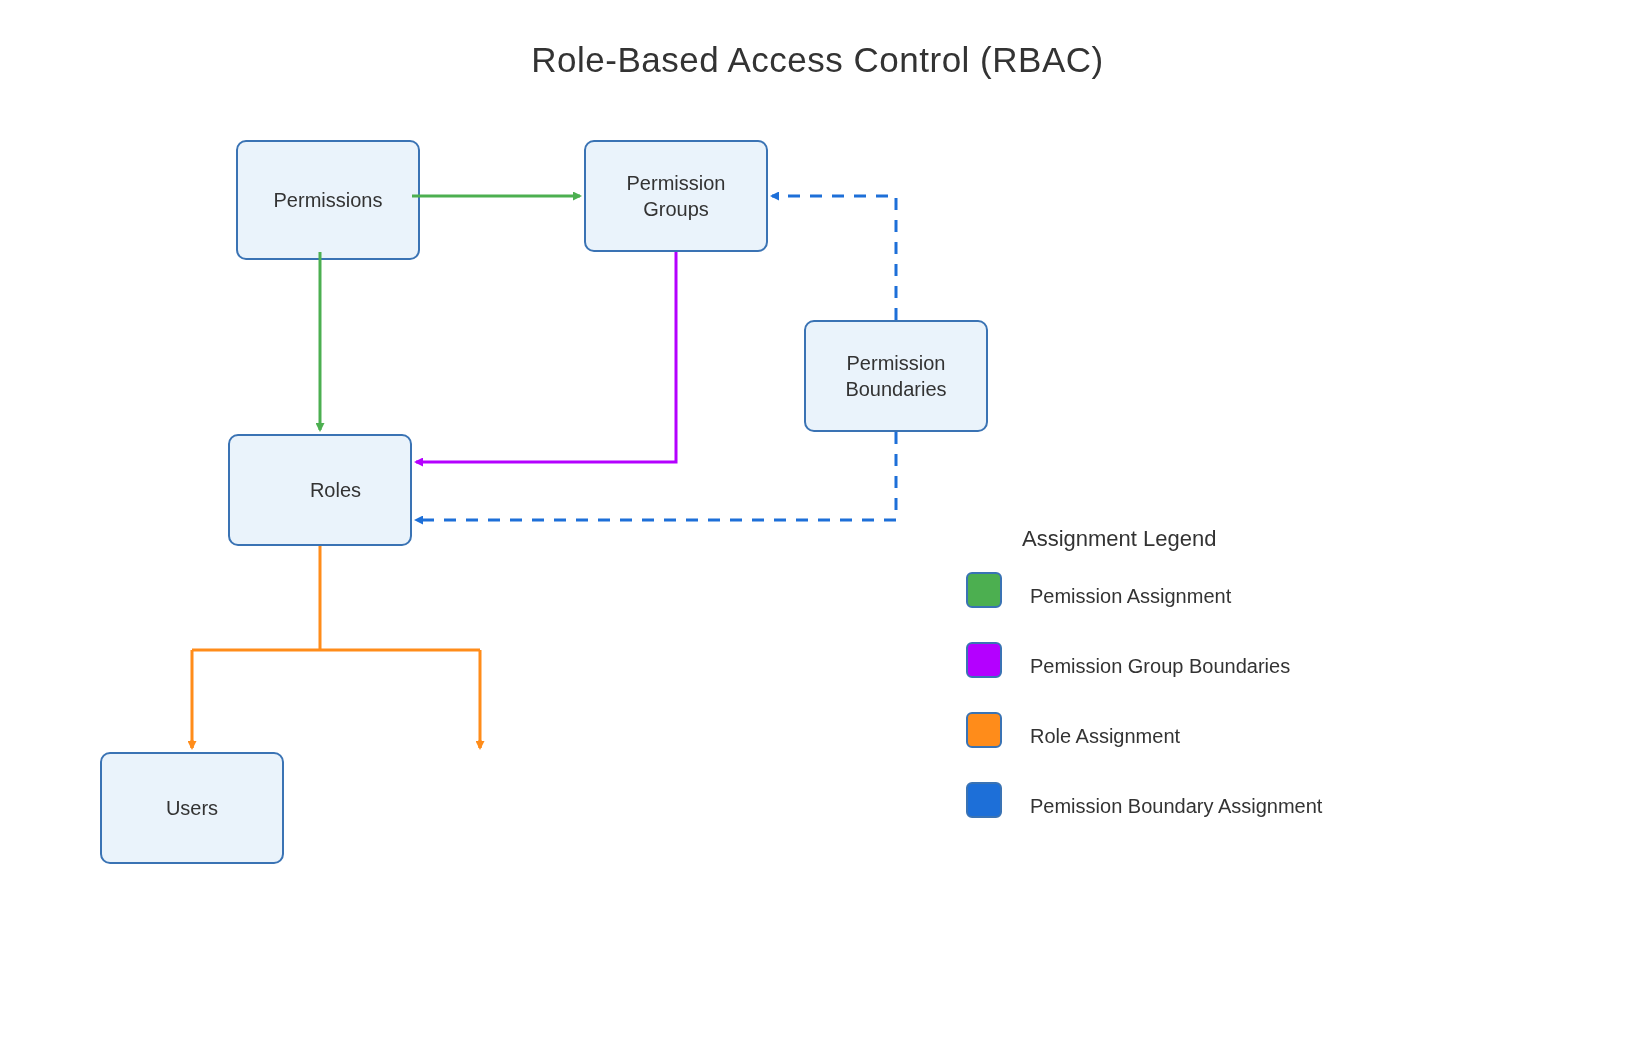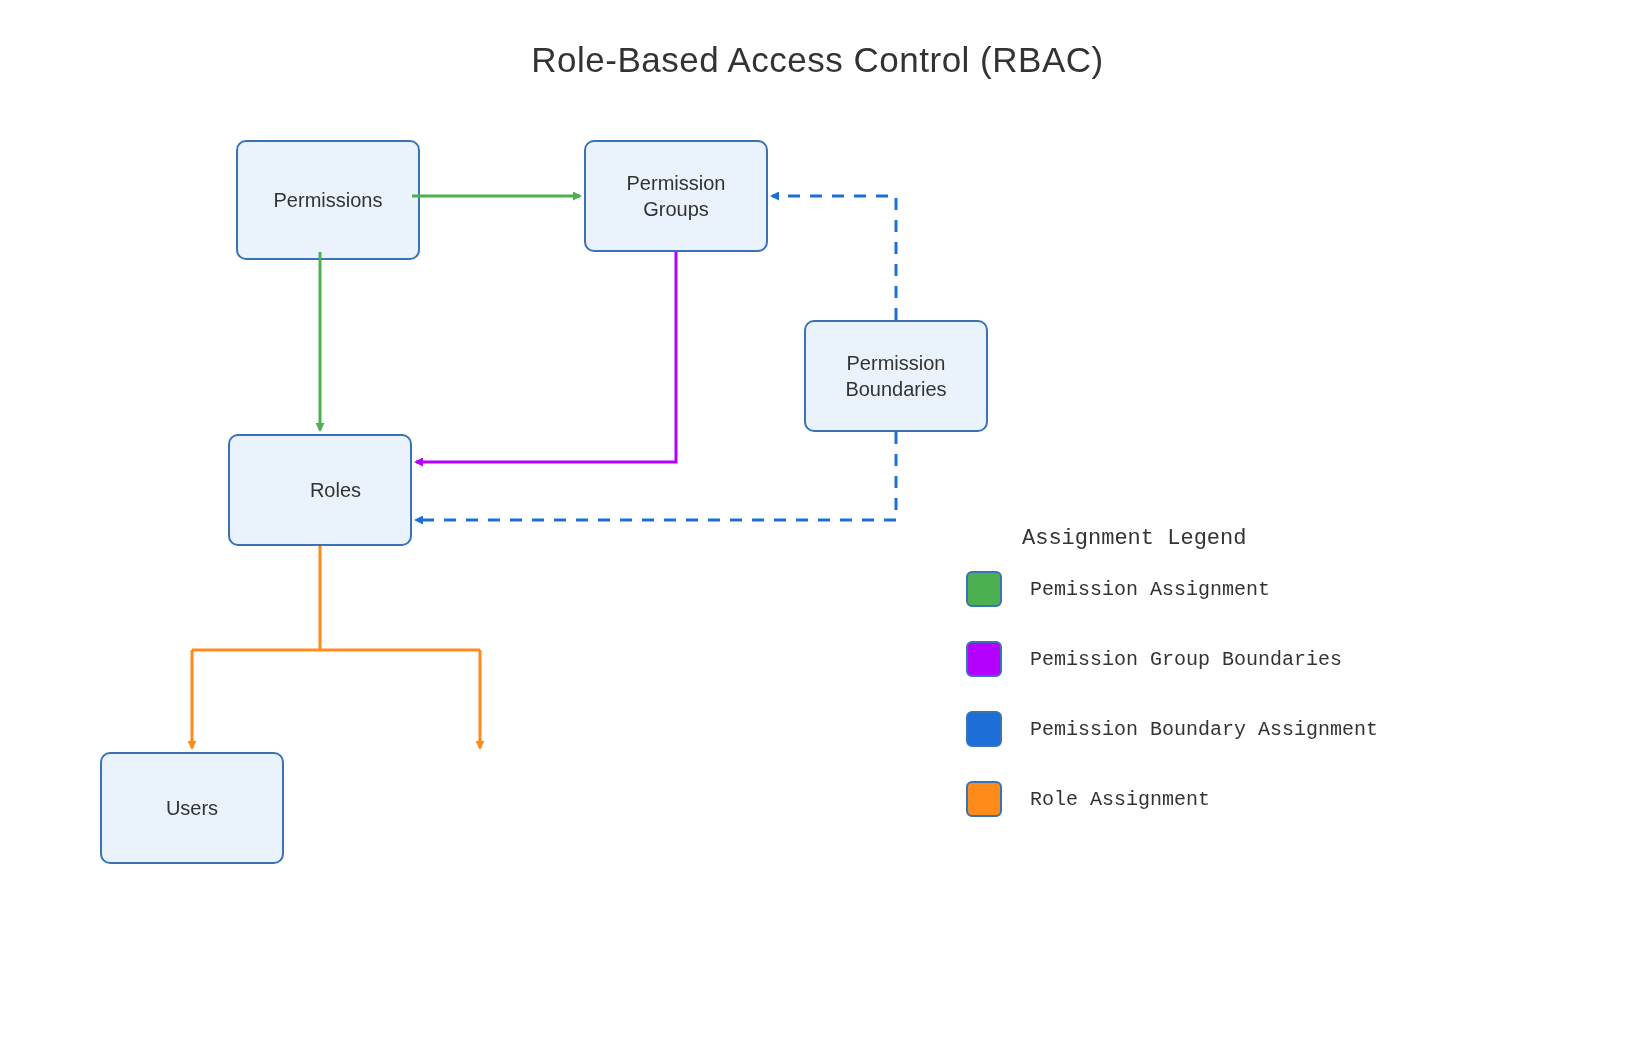--- a/index.html
+++ b/index.html
@@ -34,30 +34,29 @@
     align-items: center;
     justify-content: center;
     text-align: center;
     font-size: 20px;
     line-height: 1.3;
     padding: 4px 8px;
     box-sizing: border-box;
   }
   .legend {
     position: absolute;
-    font-family: Liberation Mono, monospace;
   }
   .legend-title {
     font-size: 22px;
     margin-bottom: 20px;
     margin-left: 56px;
   }
   .legend-row {
     display: flex;
-    align-items: center;
+    align-items: flex-end;
     margin-bottom: 34px;
   }
   .legend-swatch {
     width: 36px;
     height: 36px;
     border-radius: 6px;
     border: 2px solid #3a73b4;
     margin-right: 28px;
     box-sizing: border-box;
   }
@@ -136,22 +135,22 @@
 
     <div class="legend-row">
       <div class="legend-swatch" style="background:#4caf50;"></div>
       <div class="legend-label">Pemission Assignment</div>
     </div>
     <div class="legend-row">
       <div class="legend-swatch" style="background:#b400ff;"></div>
       <div class="legend-label">Pemission Group Boundaries</div>
     </div>
     <div class="legend-row">
+      <div class="legend-swatch" style="background:#ff8c1a;"></div>
+      <div class="legend-label">Role Assignment</div>
+    </div>
+    <div class="legend-row">
       <div class="legend-swatch" style="background:#1d6fd8;"></div>
       <div class="legend-label">Pemission Boundary Assignment</div>
-    </div>
-    <div class="legend-row">
-      <div class="legend-swatch" style="background:#ff8c1a;"></div>
-      <div class="legend-label">Role Assignment</div>
     </div>
   </div>
 
 </div>
 
 </body></html>

